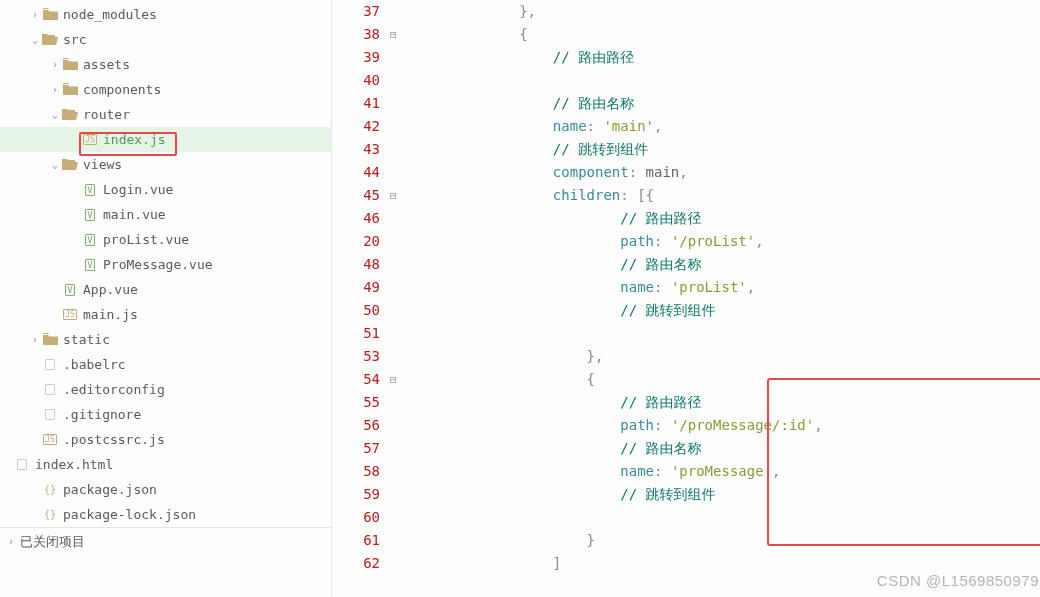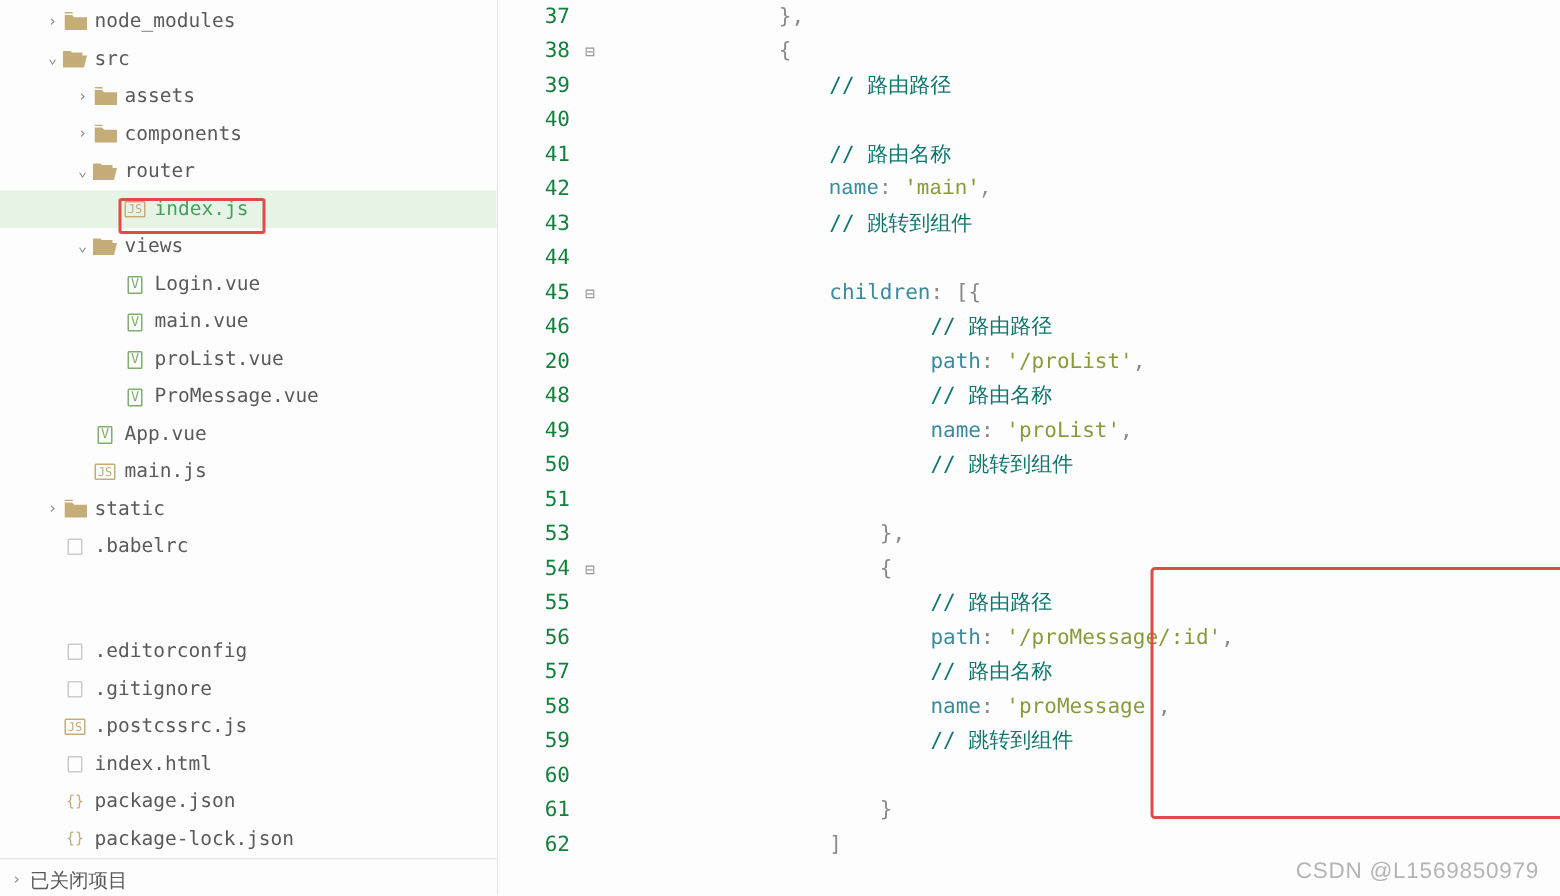--- a/index.html
+++ b/index.html
@@ -62,21 +62,21 @@
       background: #fdfdfd;
       position: relative;
     }
     .code-area {
       flex: 1;
       font-size: 14px;
       line-height: 23px;
       position: relative;
     }
     .line { height: 23px; display: flex; }
-    .ln { width: 58px; text-align: right; color: #15803d; padding-right: 10px; }
+    .ln { width: 58px; text-align: right; color: #b91c1c; padding-right: 10px; }
     .fold { width: 18px; text-align: left; color: #999; font-size: 11px; display:flex; align-items:center; }
     .txt { white-space: pre; }
     .pun { color: #8a8a8a; }
     .key { color: #3a8a9e; }
     .str { color: #8a9a3a; }
     .ident { color: #666; }
     .cmt { color: #0f766e; }
     .brace { color: #8a8a8a; }
     .red-box {
       position: absolute;
@@ -94,21 +94,21 @@
       border-radius: 2px;
       left: 79px;
       top: 132px;
       width: 98px;
       height: 24px;
       pointer-events: none;
     }
     .watermark {
       position: absolute;
       bottom: 8px;
-      right: 14px;
+      right: 1px;
       color: rgba(120,120,120,0.55);
       font-size: 15px;
       font-family: sans-serif;
       letter-spacing: 0.5px;
     }
   </style>
 </head>
 <body>
 
 <div class="container">
@@ -226,42 +226,42 @@
           </span>
           <span class="label">static</span>
         </div>
         <div class="tree-item" style="padding-left: 28px;">
           <span class="chevron"></span>
           <span class="icon">
             <span style="font-family:monospace;color:#aaa;border:1px solid #ccc;font-size:8px;padding:0 2px;border-radius:1px;">&nbsp;</span>
           </span>
           <span class="label">.babelrc</span>
         </div>
-        <div class="tree-item" style="padding-left: 28px; margin-top: 45px;">
+        <div class="tree-item" style="padding-left: 28px;">
           <span class="chevron"></span>
           <span class="icon">
             <span style="font-family:monospace;color:#aaa;border:1px solid #ccc;font-size:8px;padding:0 2px;border-radius:1px;">&nbsp;</span>
           </span>
           <span class="label">.editorconfig</span>
         </div>
         <div class="tree-item" style="padding-left: 28px;">
           <span class="chevron"></span>
           <span class="icon">
             <span style="font-family:monospace;color:#aaa;border:1px solid #ccc;font-size:8px;padding:0 2px;border-radius:1px;">&nbsp;</span>
           </span>
           <span class="label">.gitignore</span>
         </div>
         <div class="tree-item" style="padding-left: 28px;">
           <span class="chevron"></span>
           <span class="icon">
             <span style="font-family:monospace;color:#c5ad7a;border:1px solid #c5ad7a;font-size:8px;padding:0 1px;border-radius:1px;">JS</span>
           </span>
           <span class="label">.postcssrc.js</span>
         </div>
-        <div class="tree-item" style="padding-left: 28px;">
+        <div class="tree-item" style="">
           <span class="chevron"></span>
           <span class="icon">
             <span style="font-family:monospace;color:#aaa;border:1px solid #ccc;font-size:8px;padding:0 2px;border-radius:1px;">&nbsp;</span>
           </span>
           <span class="label">index.html</span>
         </div>
         <div class="tree-item" style="padding-left: 28px;">
           <span class="chevron"></span>
           <span class="icon">
             <span style="font-family:monospace;color:#c5ad7a;font-size:10px;">{}</span>
@@ -305,30 +305,31 @@
           <span class="fold"></span>
         </div>
         <div class="line">
           <span class="ln">41</span>
           <span class="fold"></span>
           <span class="txt" style="padding-left: 10px;">                <span class="cmt">// 路由名称</span></span>
         </div>
         <div class="line">
           <span class="ln">42</span>
           <span class="fold"></span>
-          <span class="txt" style="padding-left: 10px; font-family: Liberation Mono, monospace;">                <span class="key">name</span><span class="pun">: </span><span class="str">'main'</span><span class="pun">,</span></span>
+          <span class="txt" style="padding-left: 10px;">                <span class="key">name</span><span class="pun">: </span><span class="str">'main'</span><span class="pun">,</span></span>
         </div>
         <div class="line">
           <span class="ln">43</span>
           <span class="fold"></span>
           <span class="txt" style="padding-left: 10px;">                <span class="cmt">// 跳转到组件</span></span>
         </div>
         <div class="line">
           <span class="ln">44</span>
           <span class="fold"></span>
+          <span class="txt" style="padding-left: 10px;">                <span class="key">component</span><span class="pun">: </span><span class="ident">main</span><span class="pun">,</span></span>
         </div>
         <div class="line">
           <span class="ln">45</span>
           <span class="fold">⊟</span>
           <span class="txt" style="padding-left: 10px;">                <span class="key">children</span><span class="pun">: </span><span class="brace">[{</span></span>
         </div>
         <div class="line">
           <span class="ln">46</span>
           <span class="fold"></span>
           <span class="txt" style="padding-left: 10px;">                        <span class="cmt">// 路由路径</span></span>

